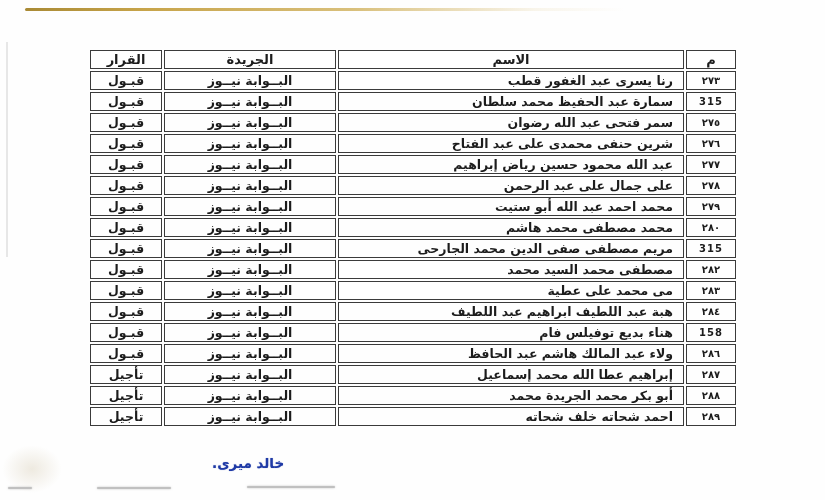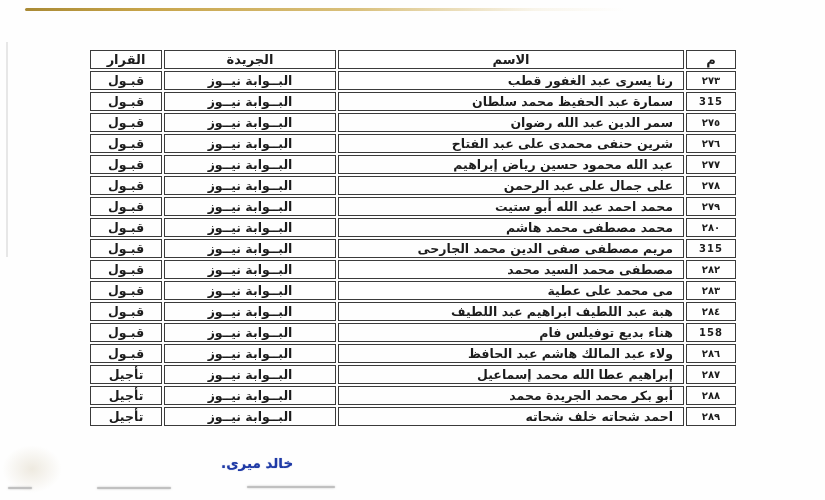--- a/index.html
+++ b/index.html
@@ -84,21 +84,21 @@
   table.results td.cell-name {
     text-align: right;
     padding-right: 10px;
   }
   table.results td.cell-number {
     font-size: 10px;
     letter-spacing: 1px;
   }
   .signature {
     position: absolute;
-    left: 221px;
+    left: 212px;
     top: 455px;
     font-size: 13.5px;
     font-weight: bold;
     color: #1f3aa6;
     text-shadow: 0 0 1px rgba(31,58,166,0.55);
     direction: rtl;
   }
 </style>
 </head>
 <body>
@@ -131,21 +131,21 @@
       <td class="cell-decision">قبـول</td>
     </tr>
         <tr>
       <td class="cell-number">315</td>
       <td class="cell-name">سمارة عبد الحفيظ محمد سلطان</td>
       <td class="cell-newspaper">البــوابة نيــوز</td>
       <td class="cell-decision">قبـول</td>
     </tr>
         <tr>
       <td class="cell-number">٢٧٥</td>
-      <td class="cell-name">سمر الدين عبد الله رضوان</td>
+      <td class="cell-name">سمر فتحى عبد الله رضوان</td>
       <td class="cell-newspaper">البــوابة نيــوز</td>
       <td class="cell-decision">قبـول</td>
     </tr>
         <tr>
       <td class="cell-number">٢٧٦</td>
       <td class="cell-name">شرين حنفى محمدى على عبد الفتاح</td>
       <td class="cell-newspaper">البــوابة نيــوز</td>
       <td class="cell-decision">قبـول</td>
     </tr>
         <tr>

